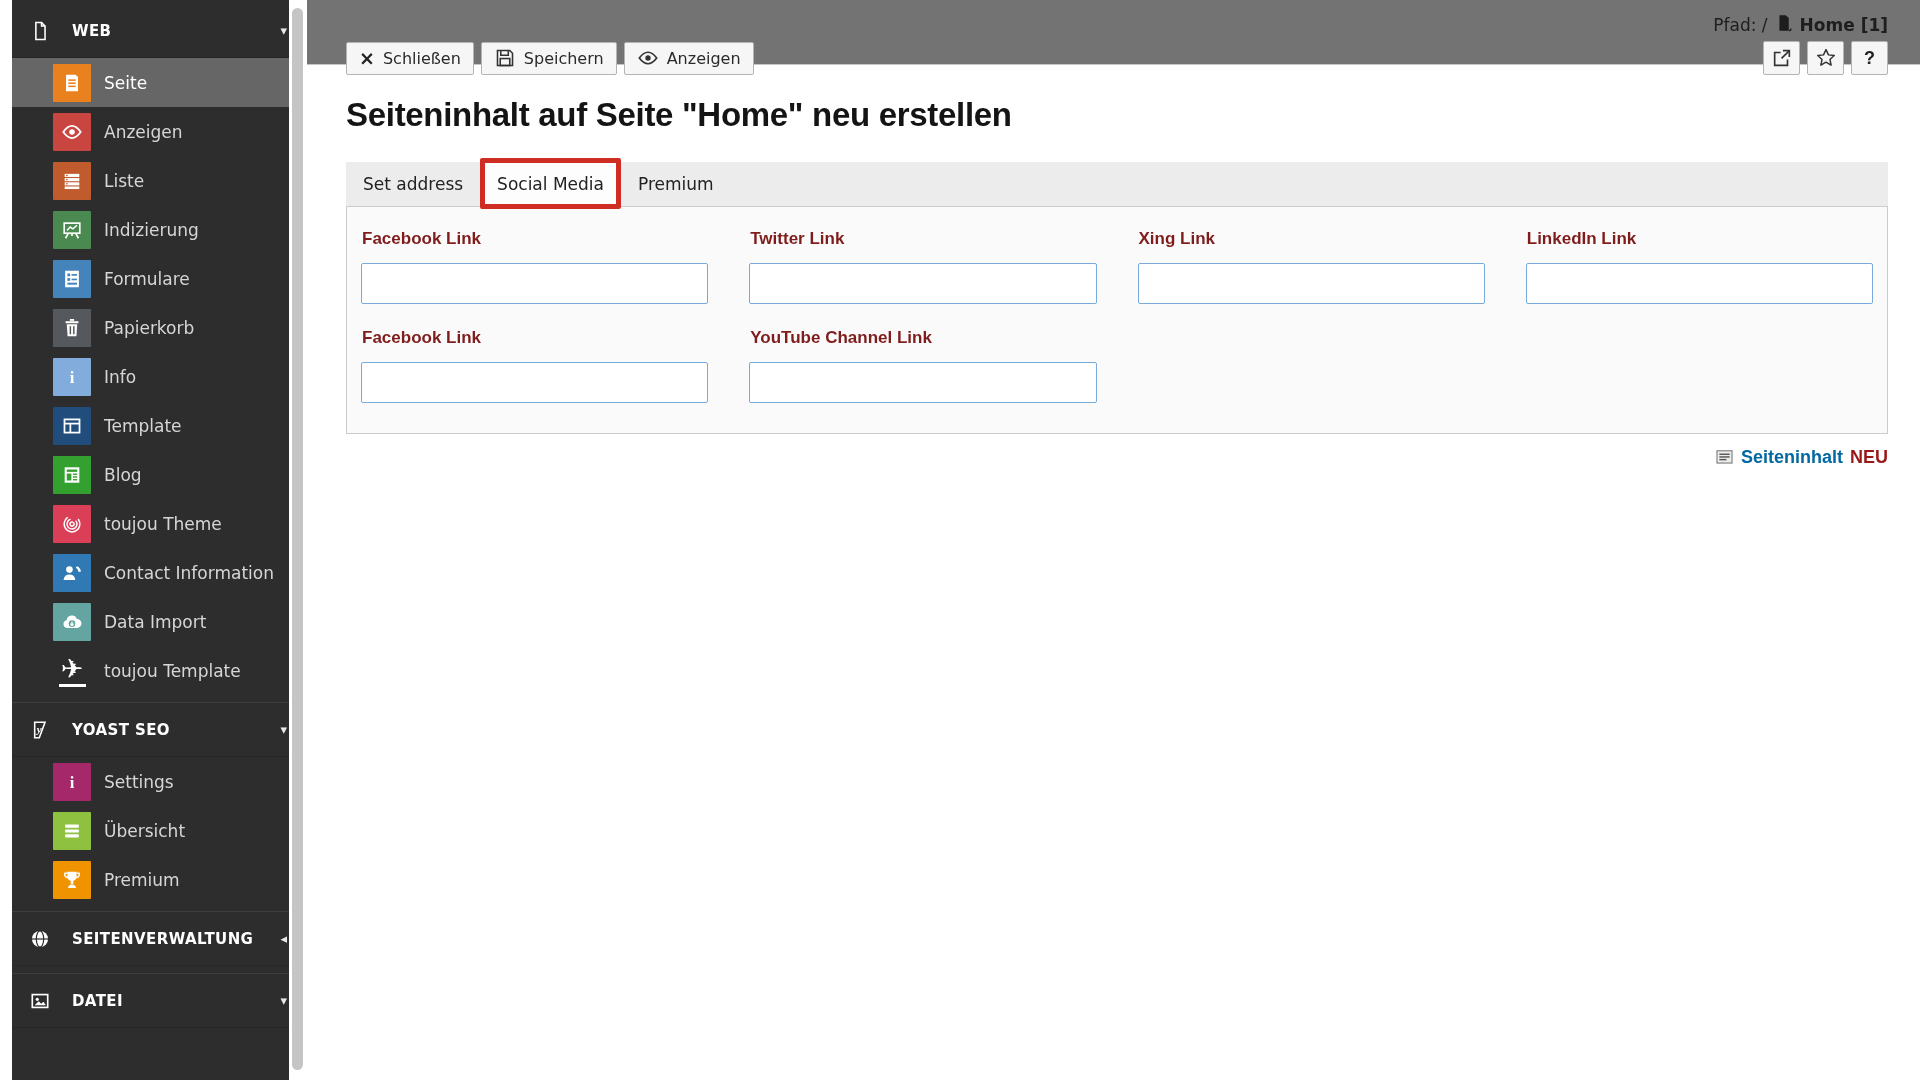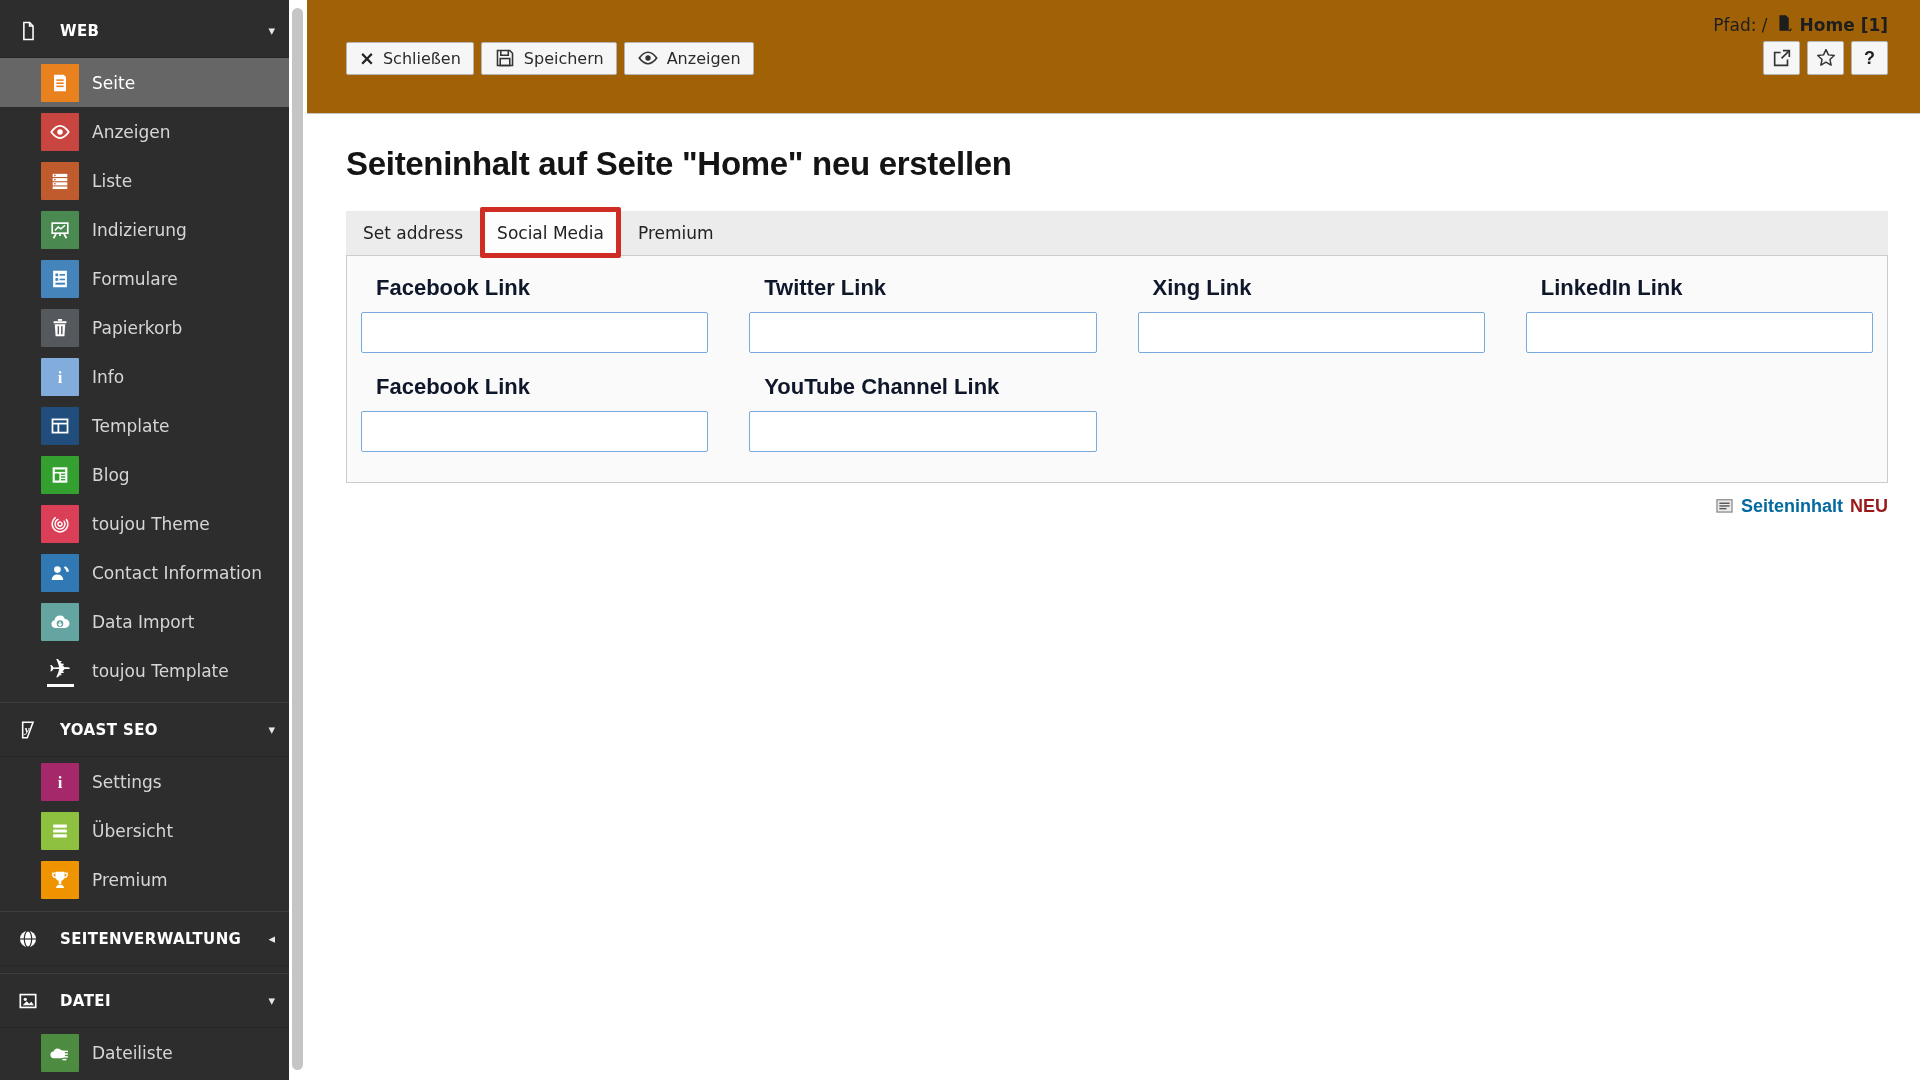--- a/index.html
+++ b/index.html
@@ -1,60 +1,60 @@
 <!DOCTYPE html>
 <html><head>
 <meta charset="utf-8">
 <style>
   * { box-sizing: border-box; margin: 0; padding: 0; }
   html,body { background:#fff; }
   body { font-family:"DejaVu Sans", sans-serif; }
   .screen { position:relative; width:1920px; height:1080px; overflow:hidden; background:#fff; }
 
   
-  .sidebar { position:absolute; left:0; top:0; bottom:0; width:289px; background:#2d2d2d; padding-top:4px; overflow:hidden; }
+  .sidebar { position:absolute; left:12px; top:0; bottom:0; width:289px; background:#2d2d2d; padding-top:4px; overflow:hidden; }
   .menu-section + .menu-section { border-top:1px solid #3e3e3e; margin-top:7px; }
   .menu-header { display:flex; align-items:center; height:54px; position:relative; color:#fff; cursor:pointer; border-bottom:1px solid #272727;}
   .menu-header .hicon { width:38px; height:38px; margin-left:9px; display:flex; align-items:center; justify-content:center; }
   .menu-header .hlabel { margin-left:13px; font-size:15px; font-weight:bold; letter-spacing:.4px; }
   .chevron { position:absolute; right:14px; font-size:13px; color:#e8e8e8; }
   .menu-item { display:flex; align-items:center; height:49px; color:#d6d6d6; font-size:17px; cursor:pointer;padding-left:32px; }
   .menu-item.active { background:#666; color:#fff; }
   .menu-item .tile { width:38px; height:38px; margin-left:9px; border-radius:1px; display:flex; align-items:center; justify-content:center; flex:none; }
   .menu-item .ilabel { margin-left:13px; white-space:nowrap; }
   .plane-wrap { display:flex; flex-direction:column; align-items:center; }
   .plane-wrap .plane { color:#fff; font-size:27px; line-height:1; }
   .plane-wrap .ground { width:27px; height:3px; background:#fff; margin-top:2px; }
 
   
   .scrollstrip { position:absolute; left:289px; top:0; bottom:0; width:18px; background:#fff; }
   .scrollthumb { position:absolute; left:3px; top:8px; bottom:10px; width:11px; border-radius:6px; background:#c5c5c5; }
 
   
   .main { position:absolute; left:307px; right:0; top:0; bottom:0; background:#fff; }
-  .docheader { height:114px; background:#a16207; border-bottom:1px solid #c5c5c5; padding:9px 32px 0 39px; }
+  .docheader { height:65px; background:#737373; border-bottom:1px solid #c5c5c5; padding:9px 32px 0 39px; }
   .dh-top { height:32px; display:flex; justify-content:flex-end; align-items:center; gap:6px; font-size:17px; color:#1e1e1e; }
   .dh-top b { font-weight:bold; }
   .dh-bottom { display:flex; justify-content:space-between; align-items:center; }
   .btnrow { display:flex; gap:7px; }
   .btn { display:inline-flex; align-items:center; gap:8px; background:#f6f6f6; border:1px solid #b4b4b4; border-radius:2px; height:33px; padding:0 12px; font-size:16px; color:#2b2b2b; font-family:"DejaVu Sans",sans-serif; cursor:pointer; }
   .btn .bicon { display:inline-flex; align-items:center; font-weight:bold; font-size:17px; line-height:1; color:#222; }
   .iconbtn { display:inline-flex; align-items:center; justify-content:center; width:37px; height:34px; background:#f6f6f6; border:1px solid #b4b4b4; border-radius:2px; cursor:pointer; font-size:18px; font-weight:bold; color:#222; }
 
   .content { padding:0 32px 0 39px; }
   h1.page-title { margin:31px 0 28px; font-family:"Liberation Sans", sans-serif; font-weight:700; font-size:33px; color:#141414; letter-spacing:-.3px; }
 
   .tabbar { display:flex; background:#ececec; height:44px; align-items:stretch; position:relative; }
   .tab { display:flex; align-items:center; padding:0 17px; font-size:17px; color:#222; cursor:pointer; }
   .tab.active { background:#fdfdfd; }
   .tab.highlighted { border:5px solid #cf2d23; border-radius:2px; margin:-4px 0 -3px; padding:0 12px; z-index:2; }
 
   .panel { background:#fafafa; border:1px solid #ccc; padding:22px 14px 30px; }
   .fieldgrid { display:grid; grid-template-columns:repeat(4,1fr); column-gap:41px; row-gap:24px; }
-  .field label { display:block; font-family:"Liberation Sans",sans-serif; font-weight:bold; font-size:22px; color:#0f172a; margin:0 0 14px 15px; line-height:20px; }
+  .field label { display:block; font-family:"Liberation Sans",sans-serif; font-weight:bold; font-size:17px; color:#7f1d1d; margin:0 0 14px 1px; line-height:20px; }
   .field input { width:100%; height:41px; background:#fff; border:1px solid #79aadc; border-radius:2px; padding:0 10px; font-size:16px; font-family:"DejaVu Sans",sans-serif; color:#222; }
 
   .footer-row { display:flex; justify-content:flex-end; align-items:center; gap:7px; margin-top:13px; font-size:18px; font-weight:bold; font-family:"Liberation Sans",sans-serif; }
   .rec-icon { display:inline-flex; }
   .rec-title { color:#659dd2; }
   .rec-new { color:#991818; }
 </style>
 </head>
 <body>
 
@@ -326,36 +326,20 @@
         <div class="menu-header">
           <span class="hicon">
             <svg viewBox="0 0 24 24" width="22" height="22">
               <rect x="3.6" y="5" width="16.8" height="14" fill="none" stroke="#fff" stroke-width="1.8"></rect>
               <circle cx="9" cy="10.2" r="1.7" fill="#fff"></circle>
               <path d="M6.2 16.6l4.3-4.3 2.8 2.8 2.4-2.4 2.7 3.9z" fill="#fff"></path>
             </svg>
           </span>
           <span class="hlabel">DATEI</span>
           <span class="chevron">▾</span>
-        </div>
-        <div class="menu-item">
-          <span class="tile" style="background:#4d8b40">
-            <span style="display:inline-flex">
-              <svg viewBox="0 0 24 24" width="22" height="22">
-                <path d="M5.4 17.6a3.6 3.6 0 0 1-.5-7.2A4.7 4.7 0 0 1 13.2 9a3.1 3.1 0 0 1 .3 8.6z" fill="#fff"></path>
-                <g fill="#fff">
-                  <rect x="14.6" y="9.4" width="6" height="1.6"></rect>
-                  <rect x="14.6" y="12.4" width="6" height="1.6"></rect>
-                  <rect x="14.6" y="15.4" width="6" height="1.6"></rect>
-                  <rect x="14.6" y="18.4" width="4.4" height="1.6"></rect>
-                </g>
-              </svg>
-            </span>
-          </span>
-          <span class="ilabel">Dateiliste</span>
         </div>
       </div>
     </aside>
   <div class="scrollstrip">
     <div class="scrollthumb"></div>
   </div>
 
   <div class="main">
     <header class="docheader">
       <div class="dh-top">

